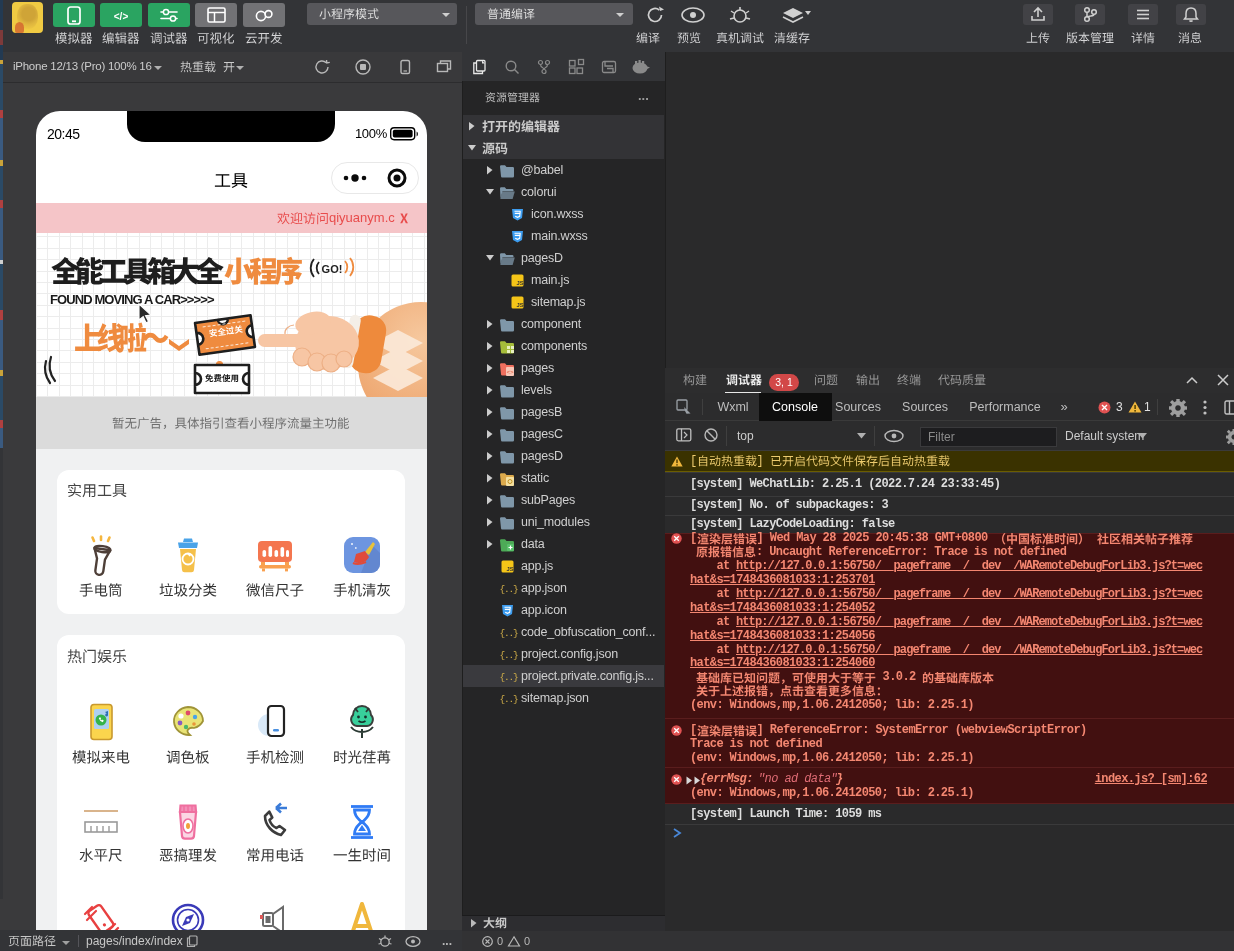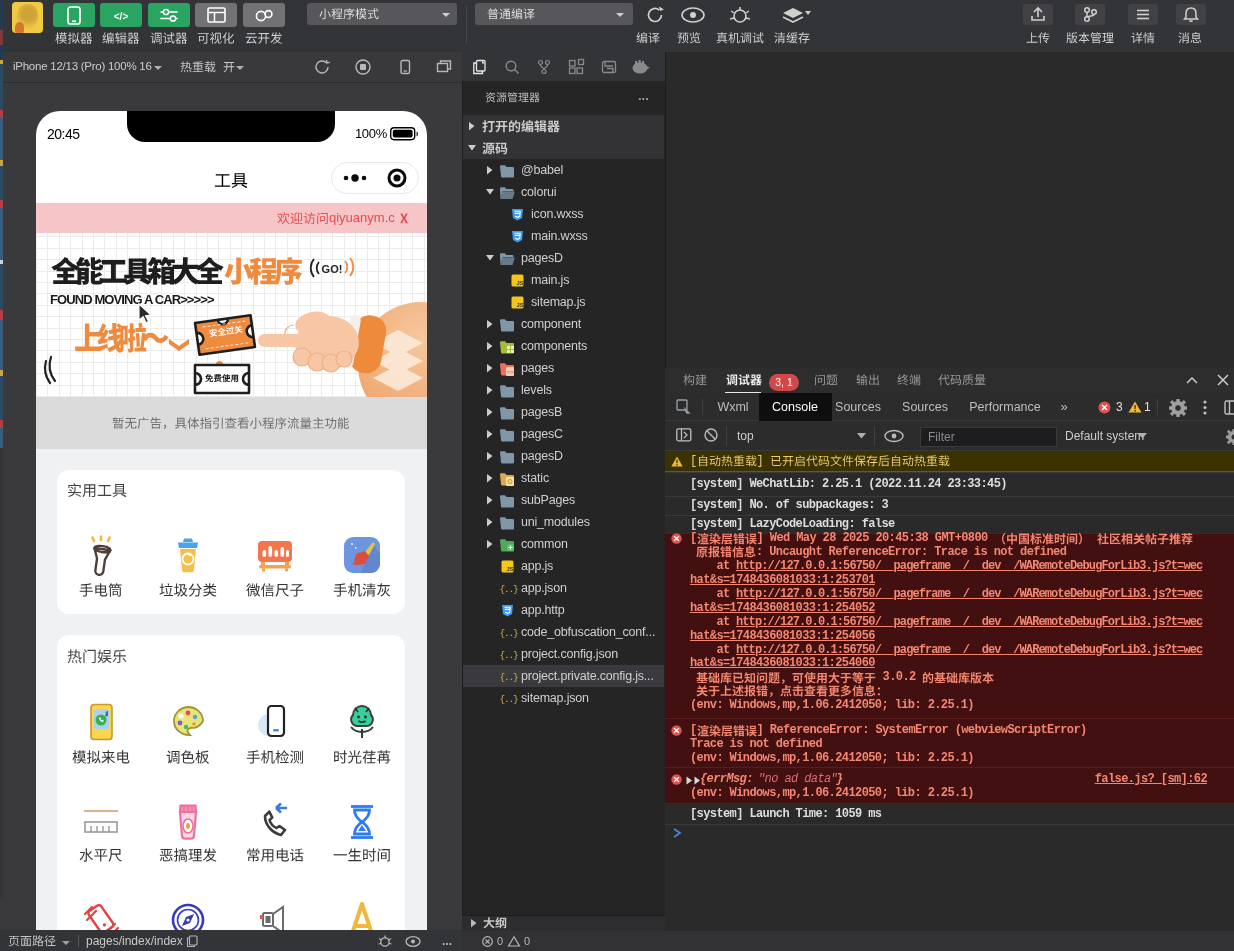--- a/index.html
+++ b/index.html
@@ -1119,41 +1119,41 @@
       <path d="M0 0 L5.5 4 L0 8.5 Z" fill="#cccccc"></path>
     </svg>
   </div>
 <div style="position:absolute;left:499px;top:537.5px;">
     <svg width="16" height="14" viewBox="0 0 16 14" style="overflow:visible;display:block">
       <path d="M1 2.5 a1.2 1.2 0 0 1 1.2-1.2 h3.8 l1.5 1.8 h6.3 a1.2 1.2 0 0 1 1.2 1.2 v8 a1.2 1.2 0 0 1 -1.2 1.2 h-10.6 a1.2 1.2 0 0 1 -1.2-1.2 Z" fill="#4daa57"></path>
       <rect x="8" y="6" width="7" height="7" rx="1" fill="#58c06a"></rect>
       <path d="M11.5 7.5 v4 M9.5 9.5 h4" stroke="#fff" stroke-width="1.2"></path>
     </svg>
   </div>
-<div style="position:absolute;left:521.0px;top:536.5px;font-family:&quot;Liberation Sans&quot;,sans-serif;font-size:12.5px;color:#cfcfcf;font-weight:400;letter-spacing:-0.20px;line-height:15.0px;white-space:pre;">common</div>
+<div style="position:absolute;left:521.0px;top:536.5px;font-family:&quot;Liberation Sans&quot;,sans-serif;font-size:12.5px;color:#cfcfcf;font-weight:400;letter-spacing:-0.20px;line-height:15.0px;white-space:pre;">data</div>
 <div style="position:absolute;left:501px;top:560px;">
     <svg width="13" height="13" viewBox="0 0 13 13" style="overflow:visible;display:block">
       <rect x="0.5" y="0.5" width="12" height="12" rx="1.5" fill="#f5c518"></rect>
       <text x="9" y="11" font-size="5.8" font-weight="bold" fill="#333" text-anchor="middle" font-family="Liberation Sans">JS</text>
     </svg>
   </div>
 <div style="position:absolute;left:521.0px;top:558.5px;font-family:&quot;Liberation Sans&quot;,sans-serif;font-size:12.5px;color:#cfcfcf;font-weight:400;letter-spacing:-0.20px;line-height:15.0px;white-space:pre;">app.js</div>
 <div style="position:absolute;left:501px;top:581px;">
     <svg width="14" height="14" viewBox="0 0 14 14" style="overflow:visible;display:block">
       <text x="7.5" y="10.5" font-size="9.5" fill="#d8b44a" text-anchor="middle" font-family="Liberation Mono" letter-spacing="-1.2">{..}</text>
     </svg>
   </div>
 <div style="position:absolute;left:521.0px;top:580.5px;font-family:&quot;Liberation Sans&quot;,sans-serif;font-size:12.5px;color:#cfcfcf;font-weight:400;letter-spacing:-0.20px;line-height:15.0px;white-space:pre;">app.json</div>
 <div style="position:absolute;left:501px;top:604px;">
     <svg width="13" height="13" viewBox="0 0 13 13" style="overflow:visible;display:block">
       <path d="M1 1 L12 1 L11 10 L6.5 12.5 L2 10 Z" fill="#3d9df0"></path>
       <path d="M3.5 3.2 H9.5 M9.3 3.2 L9 5.4 H3.8 M9 5.6 L8.7 8.3 L6.5 9.3 L4.2 8.3" fill="none" stroke="#fff" stroke-width="1.1"></path>
     </svg>
   </div>
-<div style="position:absolute;left:521.0px;top:602.5px;font-family:&quot;Liberation Sans&quot;,sans-serif;font-size:12.5px;color:#cfcfcf;font-weight:400;letter-spacing:-0.20px;line-height:15.0px;white-space:pre;">app.http</div>
+<div style="position:absolute;left:521.0px;top:602.5px;font-family:&quot;Liberation Sans&quot;,sans-serif;font-size:12.5px;color:#cfcfcf;font-weight:400;letter-spacing:-0.20px;line-height:15.0px;white-space:pre;">app.icon</div>
 <div style="position:absolute;left:501px;top:625px;">
     <svg width="14" height="14" viewBox="0 0 14 14" style="overflow:visible;display:block">
       <text x="7.5" y="10.5" font-size="9.5" fill="#d8b44a" text-anchor="middle" font-family="Liberation Mono" letter-spacing="-1.2">{..}</text>
     </svg>
   </div>
 <div style="position:absolute;left:521.0px;top:624.5px;font-family:&quot;Liberation Sans&quot;,sans-serif;font-size:12.5px;color:#cfcfcf;font-weight:400;letter-spacing:-0.20px;line-height:15.0px;white-space:pre;">code_obfuscation_conf...</div>
 <div style="position:absolute;left:501px;top:647px;">
     <svg width="14" height="14" viewBox="0 0 14 14" style="overflow:visible;display:block">
       <text x="7.5" y="10.5" font-size="9.5" fill="#d8b44a" text-anchor="middle" font-family="Liberation Mono" letter-spacing="-1.2">{..}</text>
     </svg>
@@ -1399,21 +1399,21 @@
         <use href="#g153" transform="translate(108.0 0) scale(0.0120)"></use>
         <use href="#g146" transform="translate(120.0 0) scale(0.0120)"></use>
         <use href="#g147" transform="translate(132.0 0) scale(0.0120)"></use>
         <use href="#g37" transform="translate(144.0 0) scale(0.0120)"></use>
         <use href="#g38" transform="translate(156.0 0) scale(0.0120)"></use>
         <use href="#g39" transform="translate(168.0 0) scale(0.0120)"></use>
       </g>
     </svg>
   </div>
 <div style="position:absolute;left:665px;top:471.5px;width:569px;height:0px;background:#2a2a2b;border-bottom:1px solid #3a3a3b"></div>
-<div style="position:absolute;left:690.0px;top:477.3px;font-family:&quot;Liberation Mono&quot;,monospace;font-size:12.0px;color:#dedede;font-weight:700;letter-spacing:-0.60px;line-height:14.4px;white-space:pre;">[system] WeChatLib: 2.25.1 (2022.11.24 23:33:45)</div>
+<div style="position:absolute;left:690.0px;top:477.3px;font-family:&quot;Liberation Mono&quot;,monospace;font-size:12.0px;color:#dedede;font-weight:700;letter-spacing:-0.60px;line-height:14.4px;white-space:pre;">[system] WeChatLib: 2.25.1 (2022.7.24 23:33:45)</div>
 <div style="position:absolute;left:665px;top:496px;width:569px;height:0px;background:#2a2a2b;border-bottom:1px solid #3a3a3b"></div>
 <div style="position:absolute;left:690.0px;top:497.8px;font-family:&quot;Liberation Mono&quot;,monospace;font-size:12.0px;color:#dedede;font-weight:700;letter-spacing:-0.60px;line-height:14.4px;white-space:pre;">[system] No. of subpackages: 3</div>
 <div style="position:absolute;left:665px;top:515px;width:569px;height:0px;background:#2a2a2b;border-bottom:1px solid #3a3a3b"></div>
 <div style="position:absolute;left:690.0px;top:516.8px;font-family:&quot;Liberation Mono&quot;,monospace;font-size:12.0px;color:#dedede;font-weight:700;letter-spacing:-0.60px;line-height:14.4px;white-space:pre;">[system] LazyCodeLoading: false</div>
 <div style="position:absolute;left:665px;top:533px;width:569px;height:185.5px;background:#421010;border-top:1px solid #5a1d1d;border-bottom:1px solid #5a1d1d"></div>
 <div style="position:absolute;left:671px;top:533.0px;">
     <svg width="11" height="11" viewBox="0 0 11 11" style="overflow:visible;display:block">
       <circle cx="5.5" cy="5.5" r="5.2" fill="#e05252"></circle>
       <path d="M3.2 3.2 L7.8 7.8 M7.8 3.2 L3.2 7.8" stroke="#fff" stroke-width="1.3"></path>
     </svg>
@@ -1576,21 +1576,21 @@
     </svg>
   </div>
 <div style="position:absolute;left:694px;top:775.5px;">
     <svg width="6" height="8" viewBox="0 0 6 8" style="overflow:visible;display:block">
       <path d="M0.5 0.5 L6 4.5 L0.5 8.5 Z" fill="#d8d8d8"></path>
     </svg>
   </div>
 <div style="position:absolute;left:700.0px;top:771.8px;font-family:&quot;Liberation Mono&quot;,monospace;font-size:12.0px;color:#f48771;font-weight:700;letter-spacing:-0.60px;line-height:14.4px;white-space:pre;font-style:italic;">{errMsg: </div>
 <div style="position:absolute;left:758.0px;top:771.8px;font-family:&quot;Liberation Mono&quot;,monospace;font-size:12.0px;color:#e06c75;font-weight:400;letter-spacing:-0.60px;line-height:14.4px;white-space:pre;font-style:italic;">"no ad data"</div>
 <div style="position:absolute;left:836.0px;top:771.8px;font-family:&quot;Liberation Mono&quot;,monospace;font-size:12.0px;color:#f48771;font-weight:700;letter-spacing:-0.60px;line-height:14.4px;white-space:pre;font-style:italic;">}</div>
-<div style="position:absolute;left:1207.0px;top:771.8px;font-family:&quot;Liberation Mono&quot;,monospace;font-size:12.0px;color:#f48771;font-weight:700;letter-spacing:-0.60px;line-height:14.4px;white-space:pre;transform:translateX(-100%);text-decoration:underline;">false.js? [sm]:62</div>
+<div style="position:absolute;left:1207.0px;top:771.8px;font-family:&quot;Liberation Mono&quot;,monospace;font-size:12.0px;color:#f48771;font-weight:700;letter-spacing:-0.60px;line-height:14.4px;white-space:pre;transform:translateX(-100%);text-decoration:underline;">index.js? [sm]:62</div>
 <div style="position:absolute;left:690.0px;top:786.3px;font-family:&quot;Liberation Mono&quot;,monospace;font-size:12.0px;color:#f48771;font-weight:700;letter-spacing:-0.60px;line-height:14.4px;white-space:pre;">(env: Windows,mp,1.06.2412050; lib: 2.25.1)</div>
 <div style="position:absolute;left:665px;top:803.5px;width:569px;height:21px;background:#2a2a2b;border-bottom:1px solid #3a3a3b"></div>
 <div style="position:absolute;left:690.0px;top:806.8px;font-family:&quot;Liberation Mono&quot;,monospace;font-size:12.0px;color:#dedede;font-weight:700;letter-spacing:-0.60px;line-height:14.4px;white-space:pre;">[system] Launch Time: 1059 ms</div>
 <div style="position:absolute;left:673px;top:828px;">
     <svg width="8" height="10" viewBox="0 0 8 10" style="overflow:visible;display:block">
       <path d="M1 1 L7 5 L1 9" fill="none" stroke="#4a88d8" stroke-width="1.8"></path>
     </svg>
   </div>
 <div style="position:absolute;left:462px;top:931px;width:772px;height:20px;background:#323234;"></div>
 <div style="position:absolute;left:482px;top:936px;">

